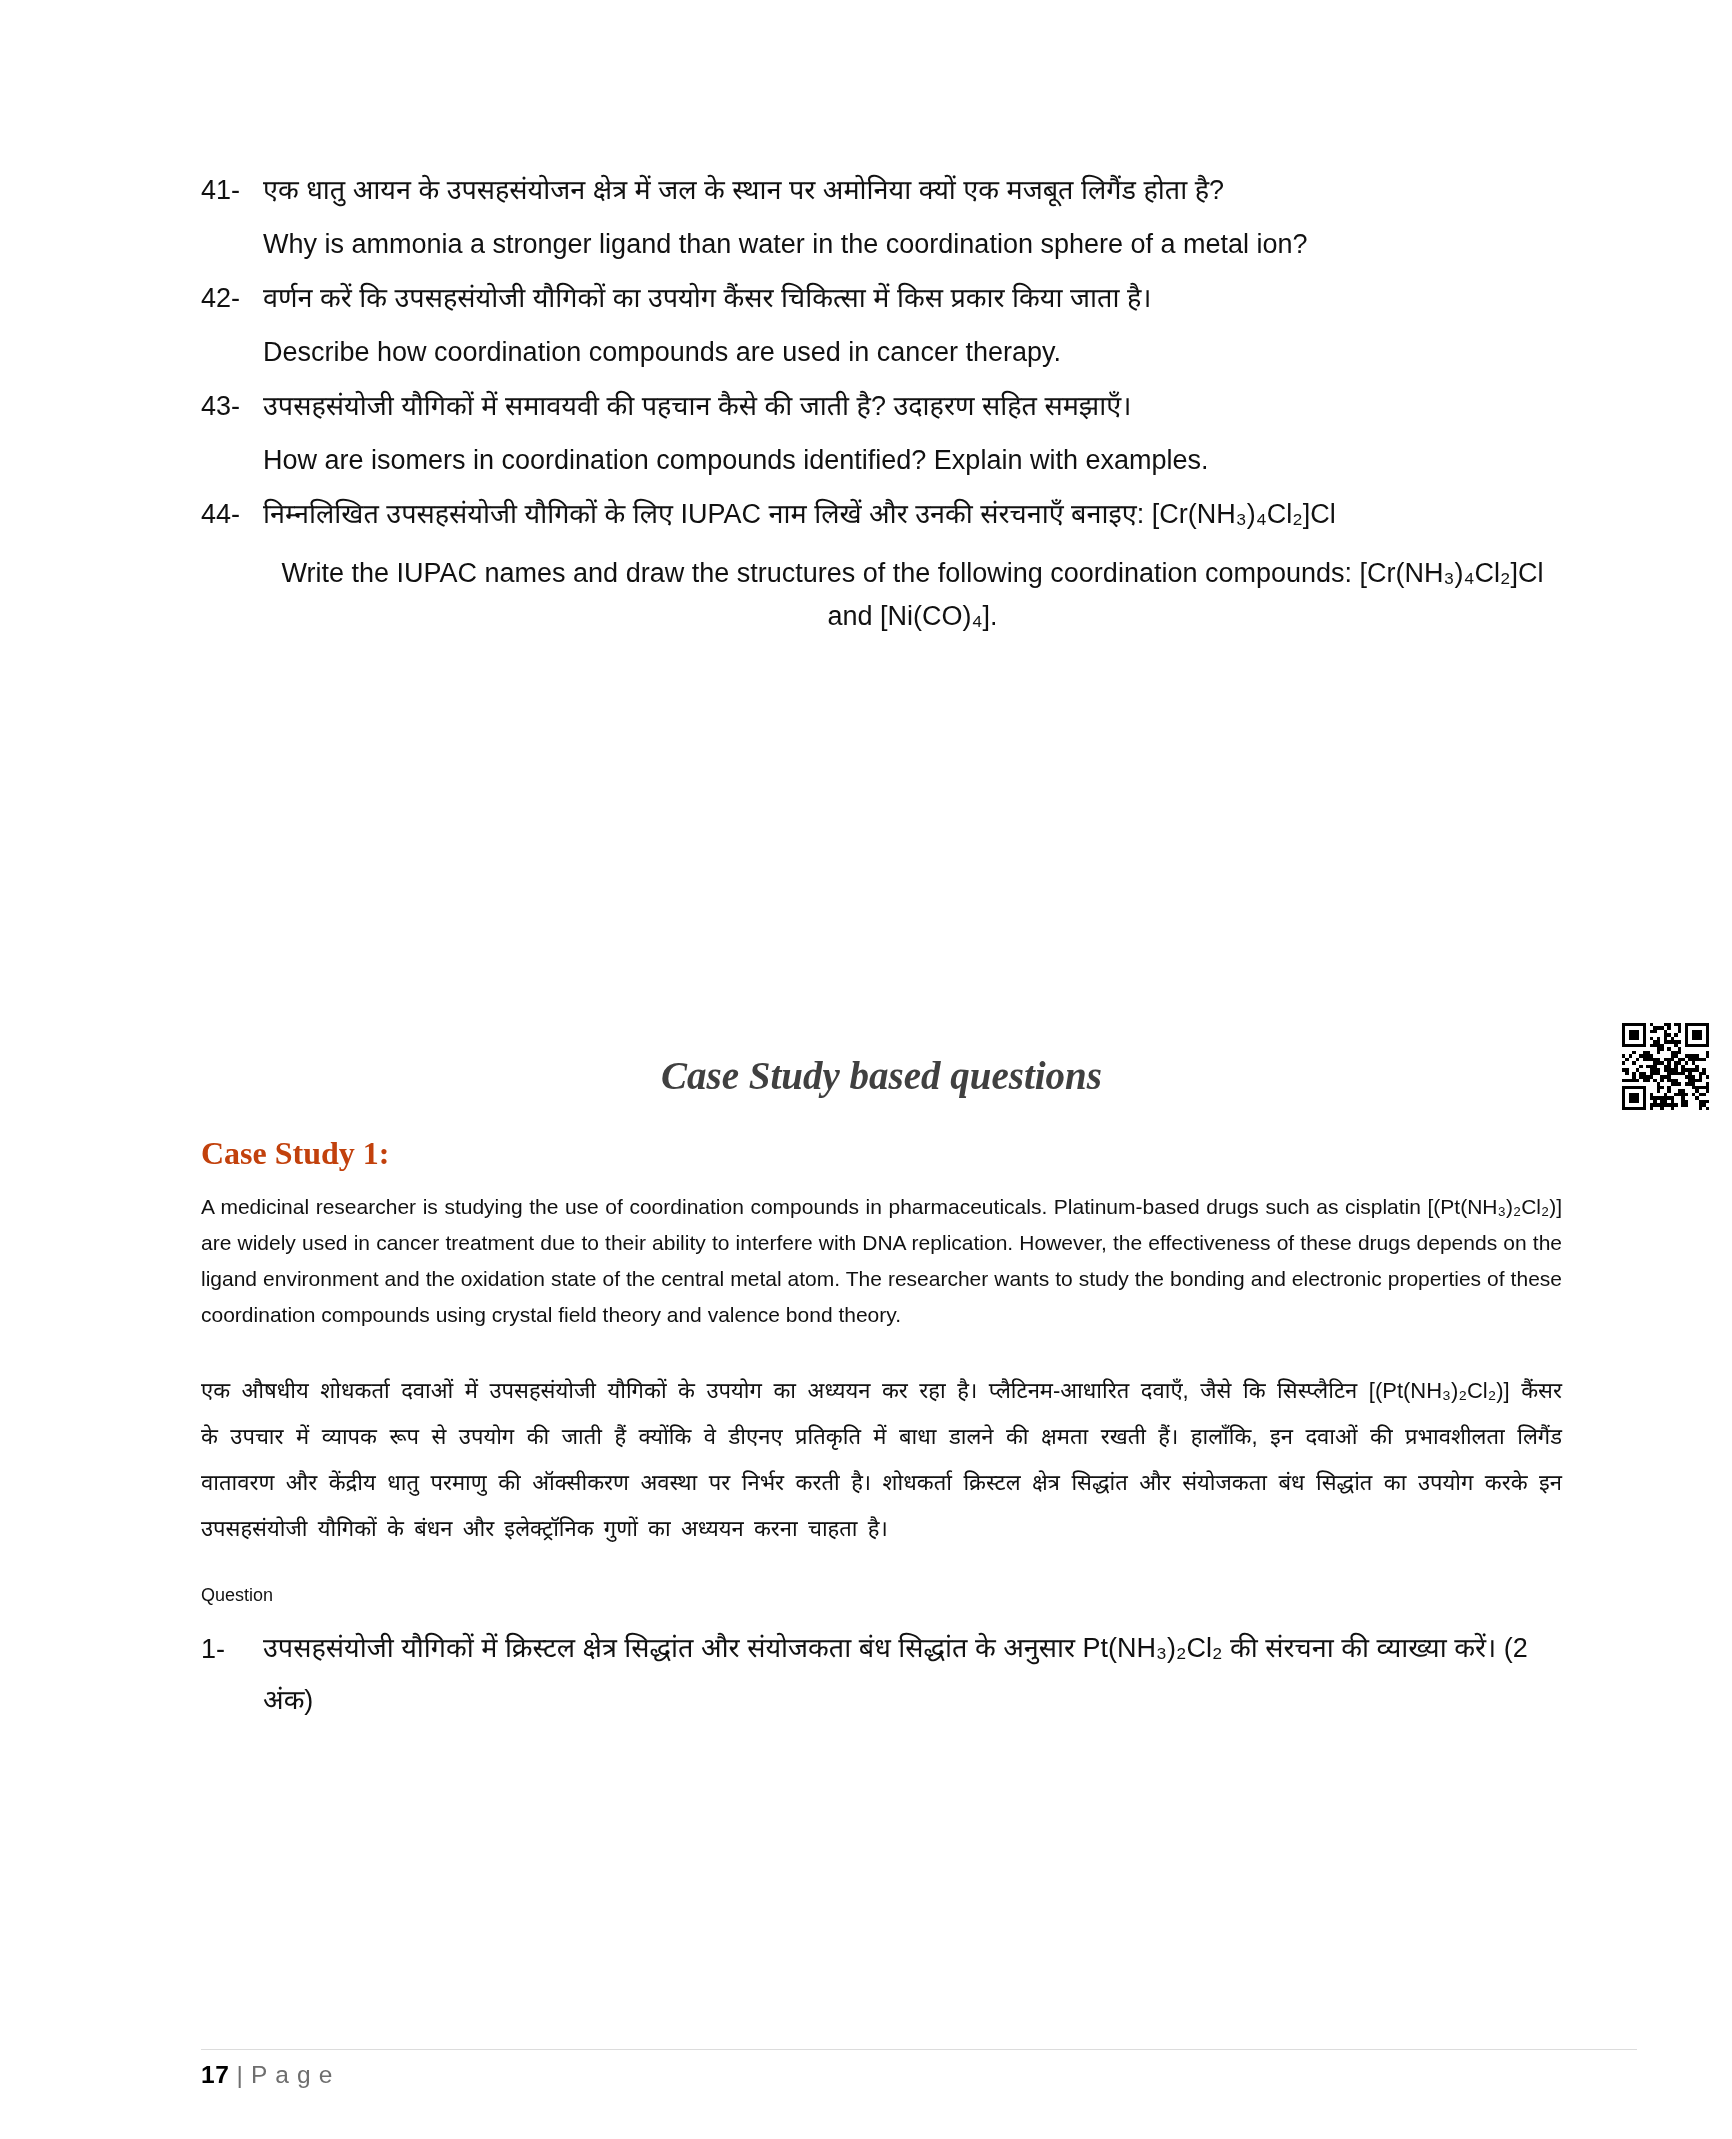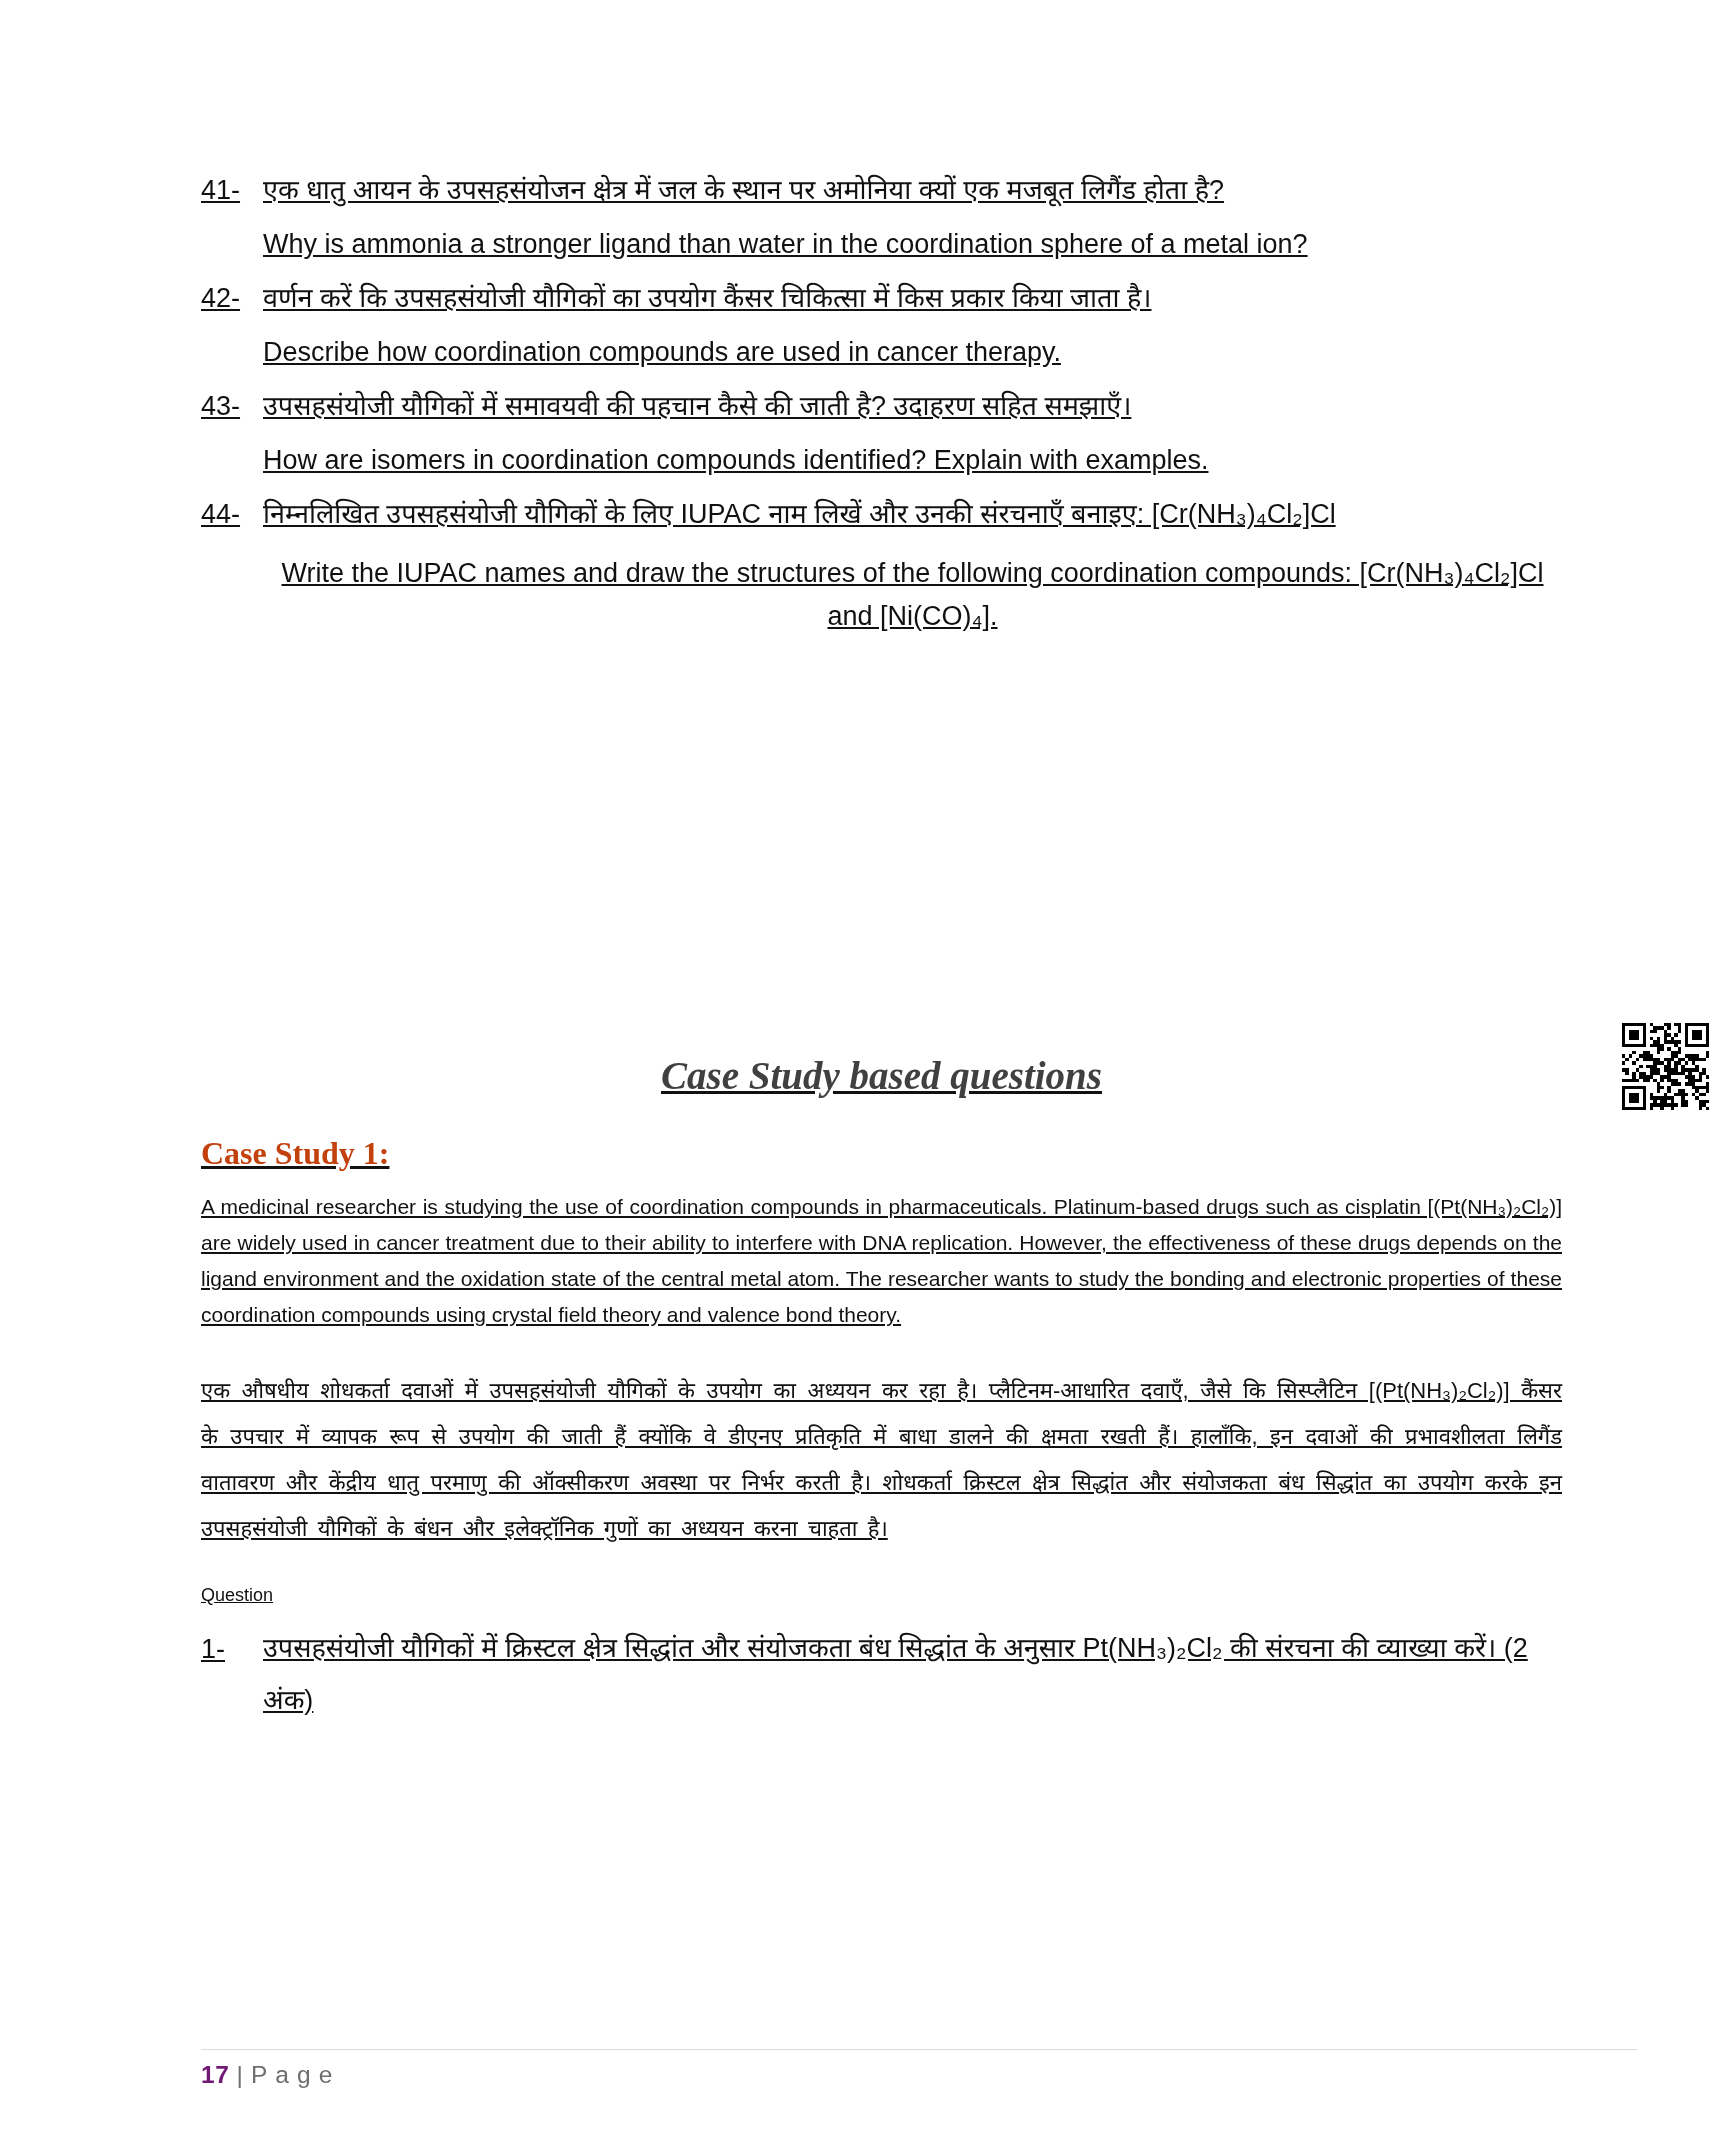--- a/index.html
+++ b/index.html
@@ -3,21 +3,21 @@
 <meta charset="utf-8">
 <style>
   html,body{margin:0;padding:0;}
   body{
     width:1732px;height:2140px;background:#ffffff;color:#111111;
     font-family:"Liberation Sans", sans-serif;
     -webkit-font-smoothing:antialiased;
     overflow:hidden;
   }
   .page{position:relative;width:1732px;height:1580px;box-sizing:border-box;
-        padding:163px 170px 4px 201px;text-decoration:underline;}
+        padding:163px 170px 4px 201px;}
 
   
   .q{display:flex;align-items:flex-start;font-size:27px;}
   .qnum{flex:0 0 62px;line-height:54px;}
   .qbody{flex:1;min-width:0;}
   .hi{line-height:54px;}
   .en{line-height:54px;}
   .hi2{line-height:54px;margin-top:6.8px;}
   .q44-en{line-height:43px;margin-top:11px;text-align:center;}
 
@@ -36,21 +36,21 @@
   .qlabel{margin-top:26px;font-size:18px;line-height:34px;}
   .q-last{margin-top:9.5px;}
   .q-last .hi{line-height:52px;}
 
   
   .footer{
     position:absolute;left:201px;right:95px;top:2049px;
     border-top:1.4px solid #dcdcdc;padding-top:11px;
     font-size:24.5px;color:#6e6e6e;letter-spacing:0.7px;
   }
-  .footer .pgnum{color:#701a75;font-weight:bold;margin-right:6.8px;}
+  .footer .pgnum{color:#000000;font-weight:bold;margin-right:6.8px;}
 
   
   .qr{position:absolute;left:1622px;top:1023px;width:87px;height:87px;}
   .qr svg{display:block;width:87px;height:87px;}
 </style>
 </head>
 <body>
 
 <div class="page">
 

